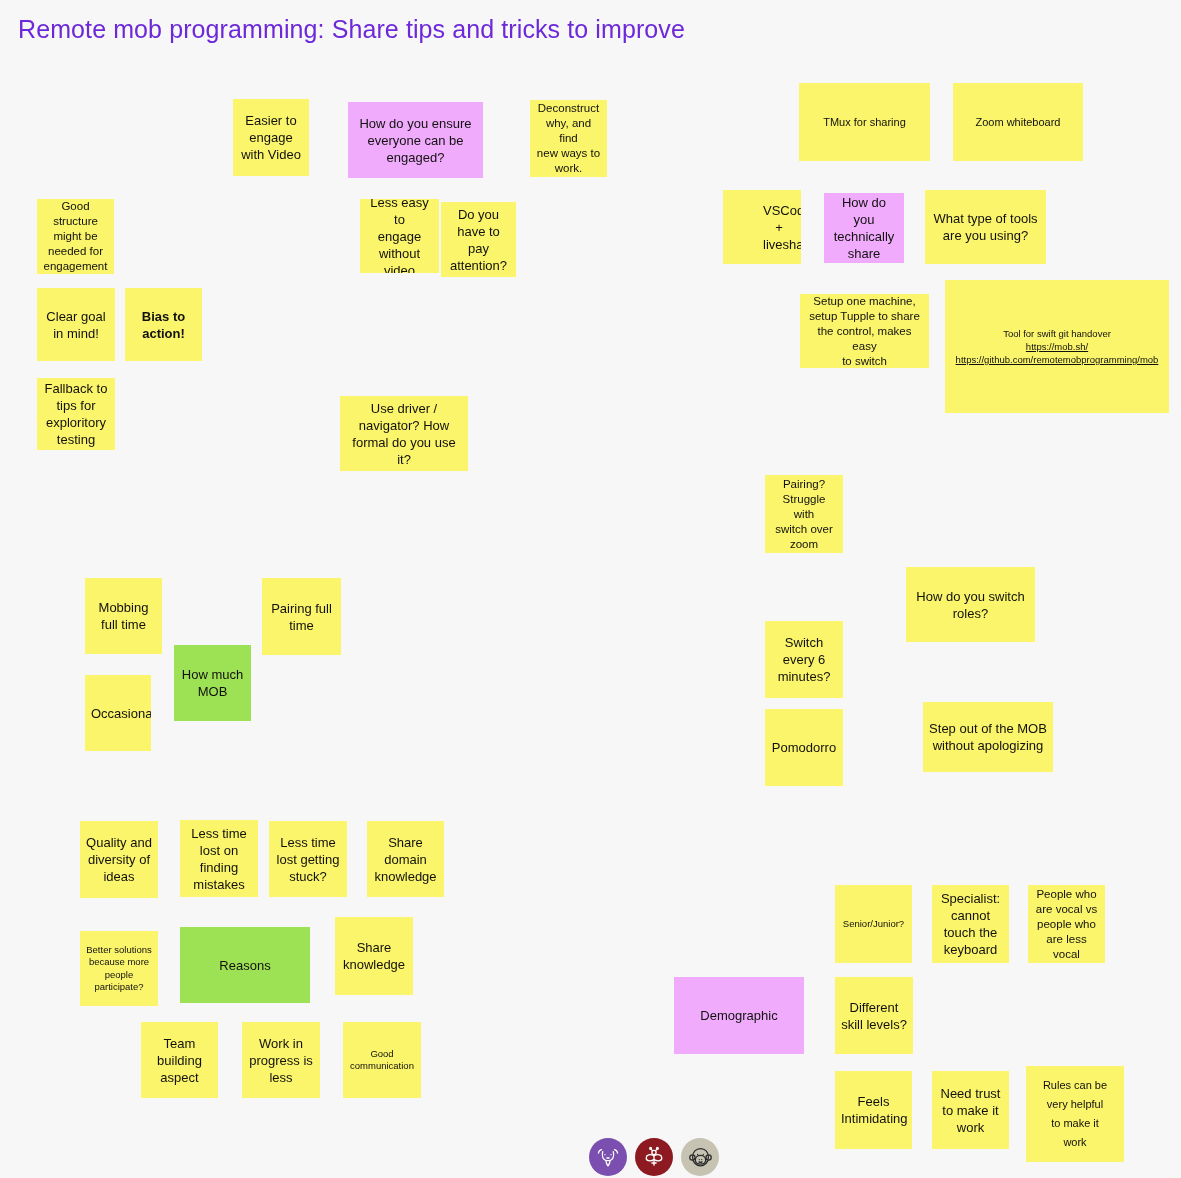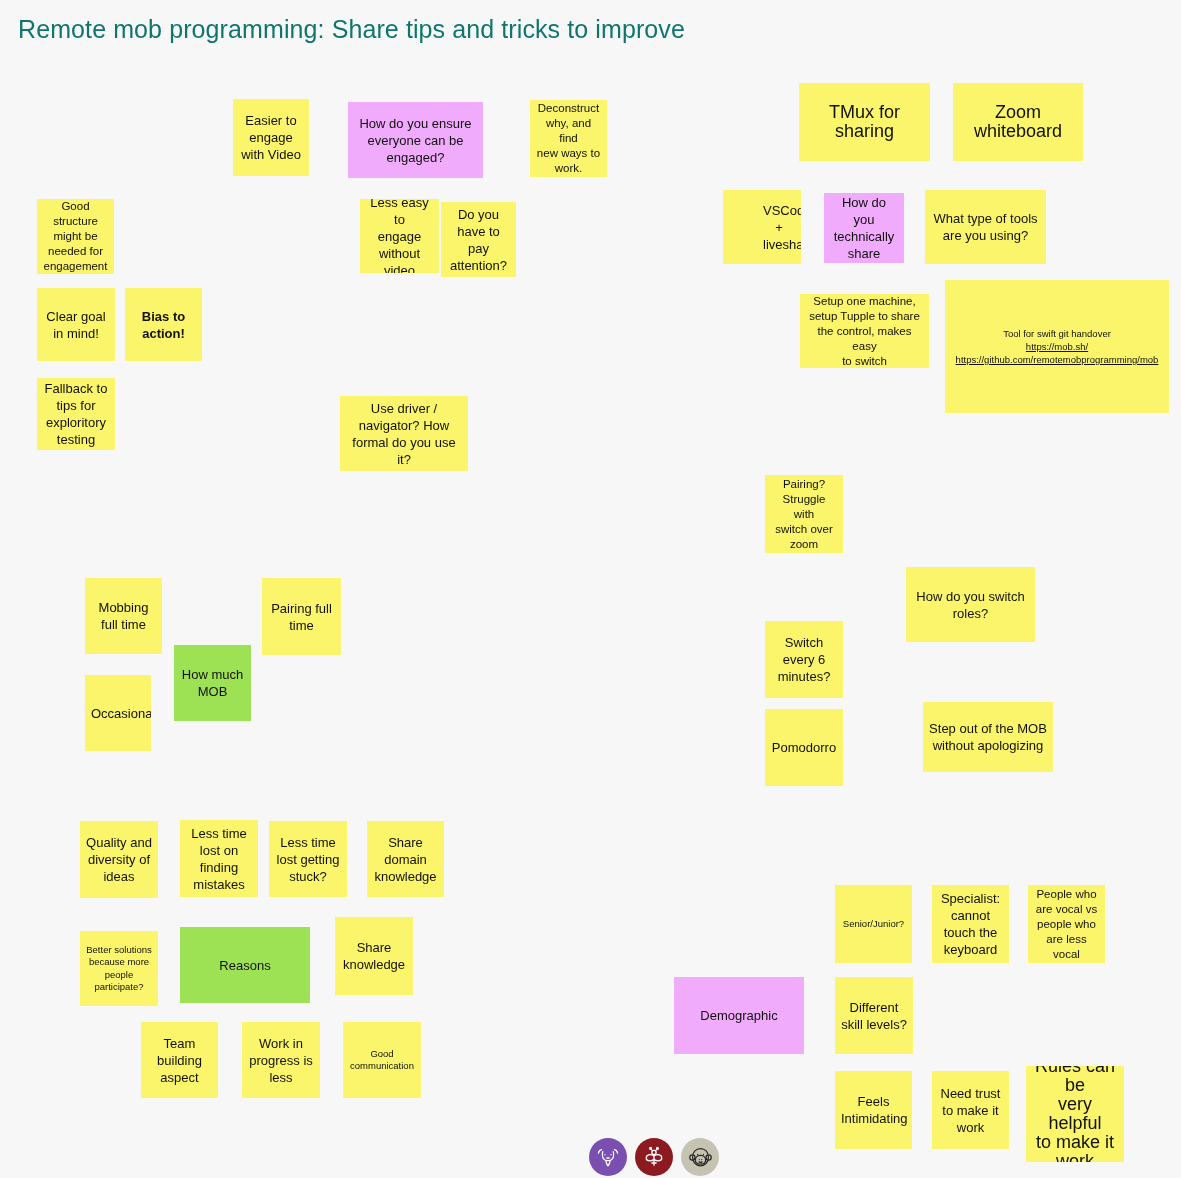--- a/index.html
+++ b/index.html
@@ -18,21 +18,21 @@
     height: 1178px;
     background: #f7f7f7;
     overflow: hidden;
   }
   #board-title {
     position: absolute;
     left: 18px;
     top: 14px;
     font-size: 25px;
     line-height: 30px;
-    color: #0f766e;
+    color: #6d28d9;
     font-weight: 400;
     letter-spacing: 0.1px;
     white-space: nowrap;
   }
   .note {
     position: absolute;
     box-sizing: border-box;
     display: flex;
     align-items: center;
     justify-content: center;
@@ -45,21 +45,21 @@
     display: block;
     width: 100%;
     white-space: pre-line;
   }
   .note.yellow { background: #fbf56b; }
   .note.green  { background: #f0abfc; }
   .note.green-strong { background: #9de255; }
   .fs-xs  { font-size: 9.5px;  line-height: 12.5px; }
   .fs-sm  { font-size: 11.5px; line-height: 15px; }
   .fs-md  { font-size: 13px;   line-height: 17px; }
-  .fs-lg  { font-size: 18px; line-height: 19px; }
+  .fs-lg  { font-size: 11px; line-height: 19px; }
   .link-note .note-text { font-size: 9.5px; line-height: 13px; }
   .link-note u { text-decoration: underline; }
 
   #avatar-bar {
     position: absolute;
     left: 589px;
     top: 1138px;
     display: flex;
     gap: 8px;
     align-items: center;

